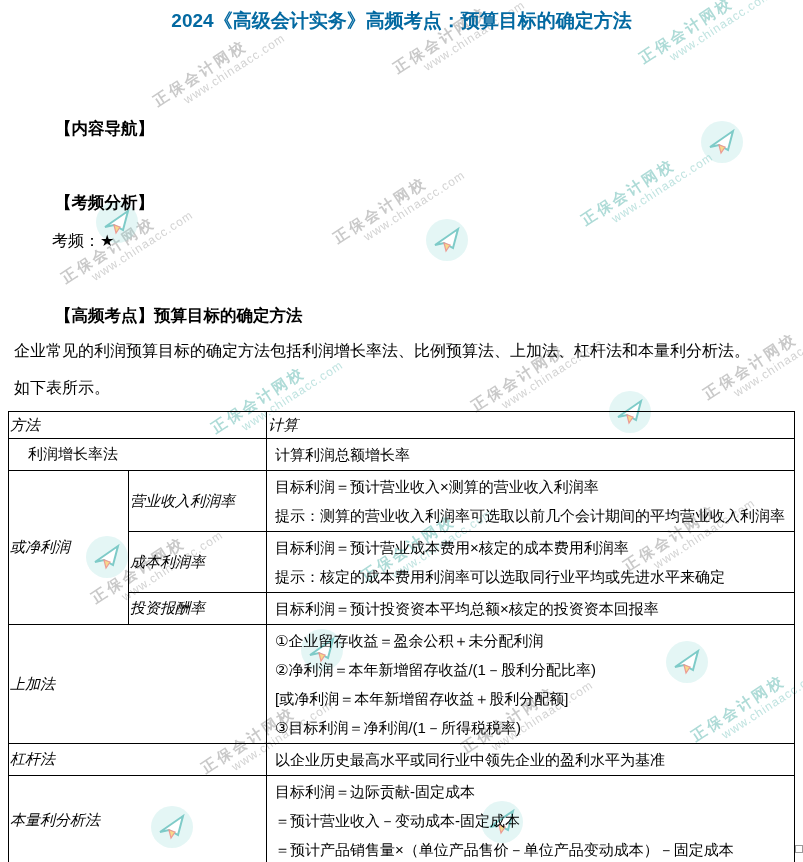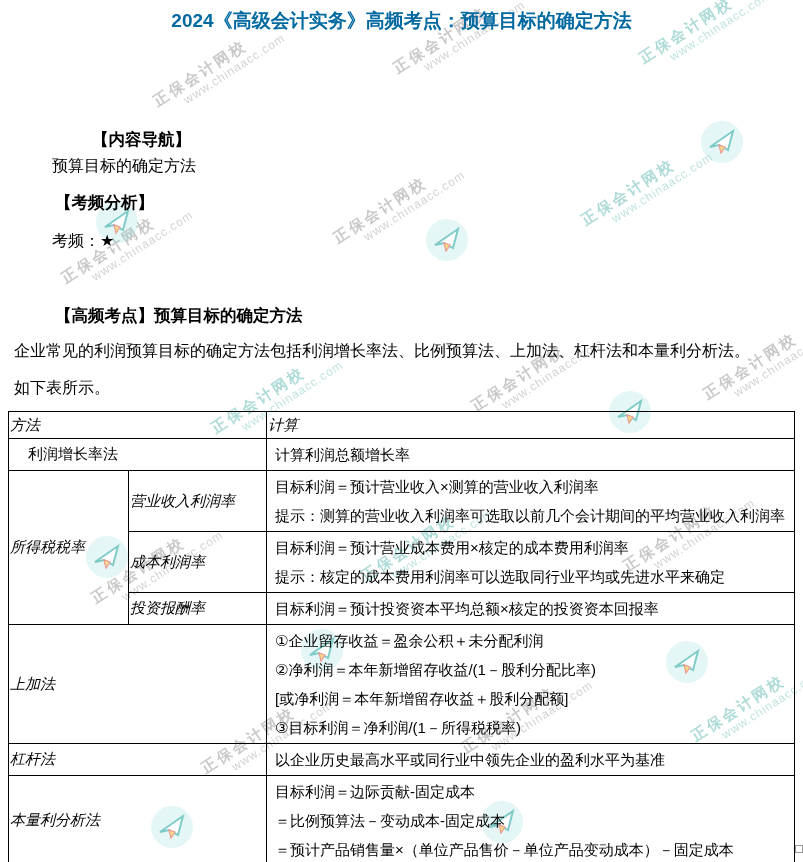--- a/index.html
+++ b/index.html
@@ -160,22 +160,21 @@
           <path d="M10 27 L33 11 L28 30 L19 25 Z" fill="#ffffff" stroke="#2aa9a4" stroke-width="2"></path>
           <path d="M19 25 L21 33 L25 27 Z" fill="#f5c23c" stroke="#e05a4e" stroke-width="1.2"></path>
         </svg></div>
     </div>
 
   <div class="content">
 
     <div class="title" style="color: #0369a1;">2024《高级会计实务》高频考点：预算目标的确定方法</div>
 
 
-    <div class="tline bold" style="top:129px;left:55px;margin-left:37px;">【内容导航】</div>
-    <div class="tline" style="top:156px;left:52px;">预算目标的确定方法</div>
+    <div class="tline bold" style="top:118px;left:55px;">【内容导航】</div>
 
     <div class="tline bold" style="top:192px;left:55px;">【考频分析】</div>
     <div class="tline" style="top:231px;left:52px;">考频：★</div>
 
     <div class="tline bold" style="top:305px;left:55px;">【高频考点】预算目标的确定方法</div>
     <div class="tline" style="top:341px;left:14px;">企业常见的利润预算目标的确定方法包括利润增长率法、比例预算法、上加法、杠杆法和本量利分析法。</div>
     <div class="tline" style="top:378px;left:14px;">如下表所示。</div>
 
     <table class="methods">
       <colgroup>
@@ -190,21 +189,21 @@
         </tr>
 
         <tr class="h28">
           <td class="l" colspan="2">利润增长率法</td>
           <td class="calc">
             <div>计算利润总额增长率</div>
           </td>
         </tr>
 
         <tr class="h61">
-          <td class="c" rowspan="3">所得税税率</td>
+          <td class="c" rowspan="3">或净利润</td>
           <td class="c">营业收入利润率</td>
           <td class="calc">
             <div>目标利润＝预计营业收入×测算的营业收入利润率</div>
             <div>提示：测算的营业收入利润率可选取以前几个会计期间的平均营业收入利润率</div>
           </td>
         </tr>
         <tr class="h60">
           <td class="c">成本利润率</td>
           <td class="calc">
             <div>目标利润＝预计营业成本费用×核定的成本费用利润率</div>
@@ -232,21 +231,21 @@
           <td class="c" colspan="2">杠杆法</td>
           <td class="calc">
             <div>以企业历史最高水平或同行业中领先企业的盈利水平为基准</div>
           </td>
         </tr>
 
         <tr class="h88">
           <td class="c" colspan="2">本量利分析法</td>
           <td class="calc">
             <div>目标利润＝边际贡献-固定成本</div>
-            <div>＝比例预算法－变动成本-固定成本</div>
+            <div>＝预计营业收入－变动成本-固定成本</div>
             <div>＝预计产品销售量×（单位产品售价－单位产品变动成本）－固定成本</div>
           </td>
         </tr>
       </tbody>
     </table>
 
     <div class="anchor-box"></div>
   </div>
 </div>
 

